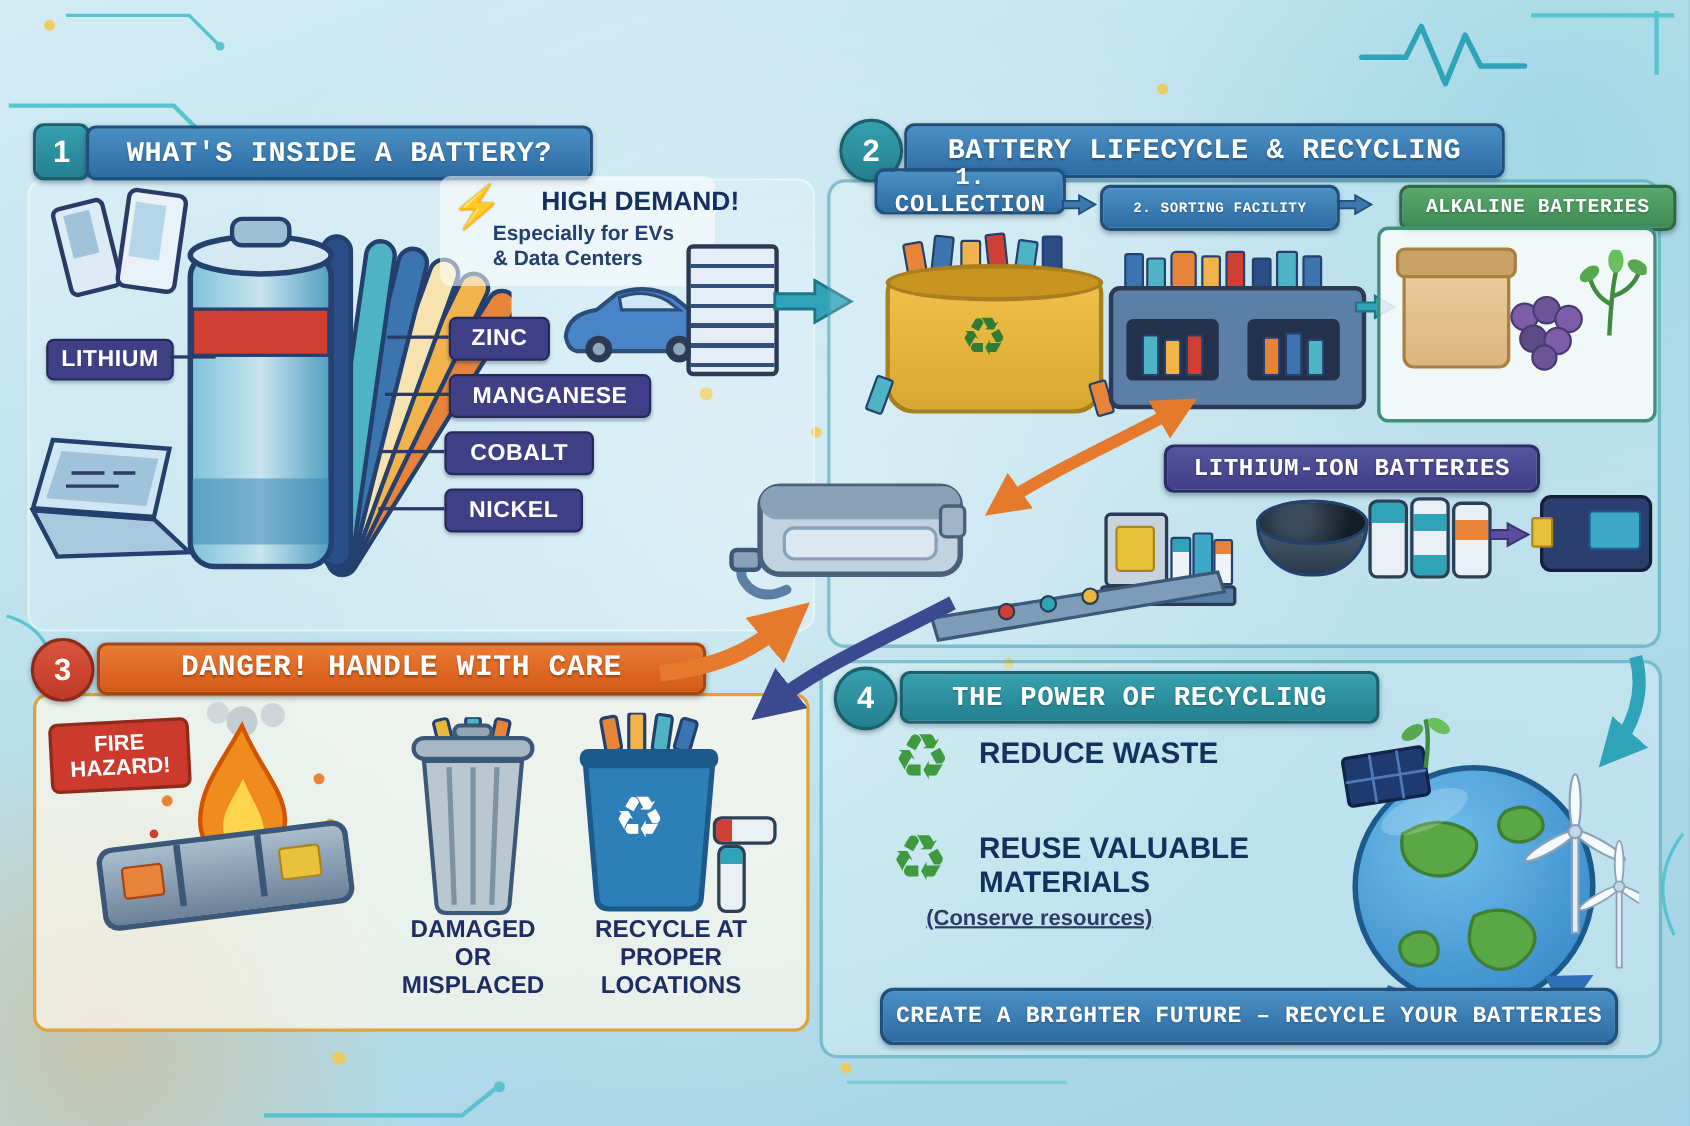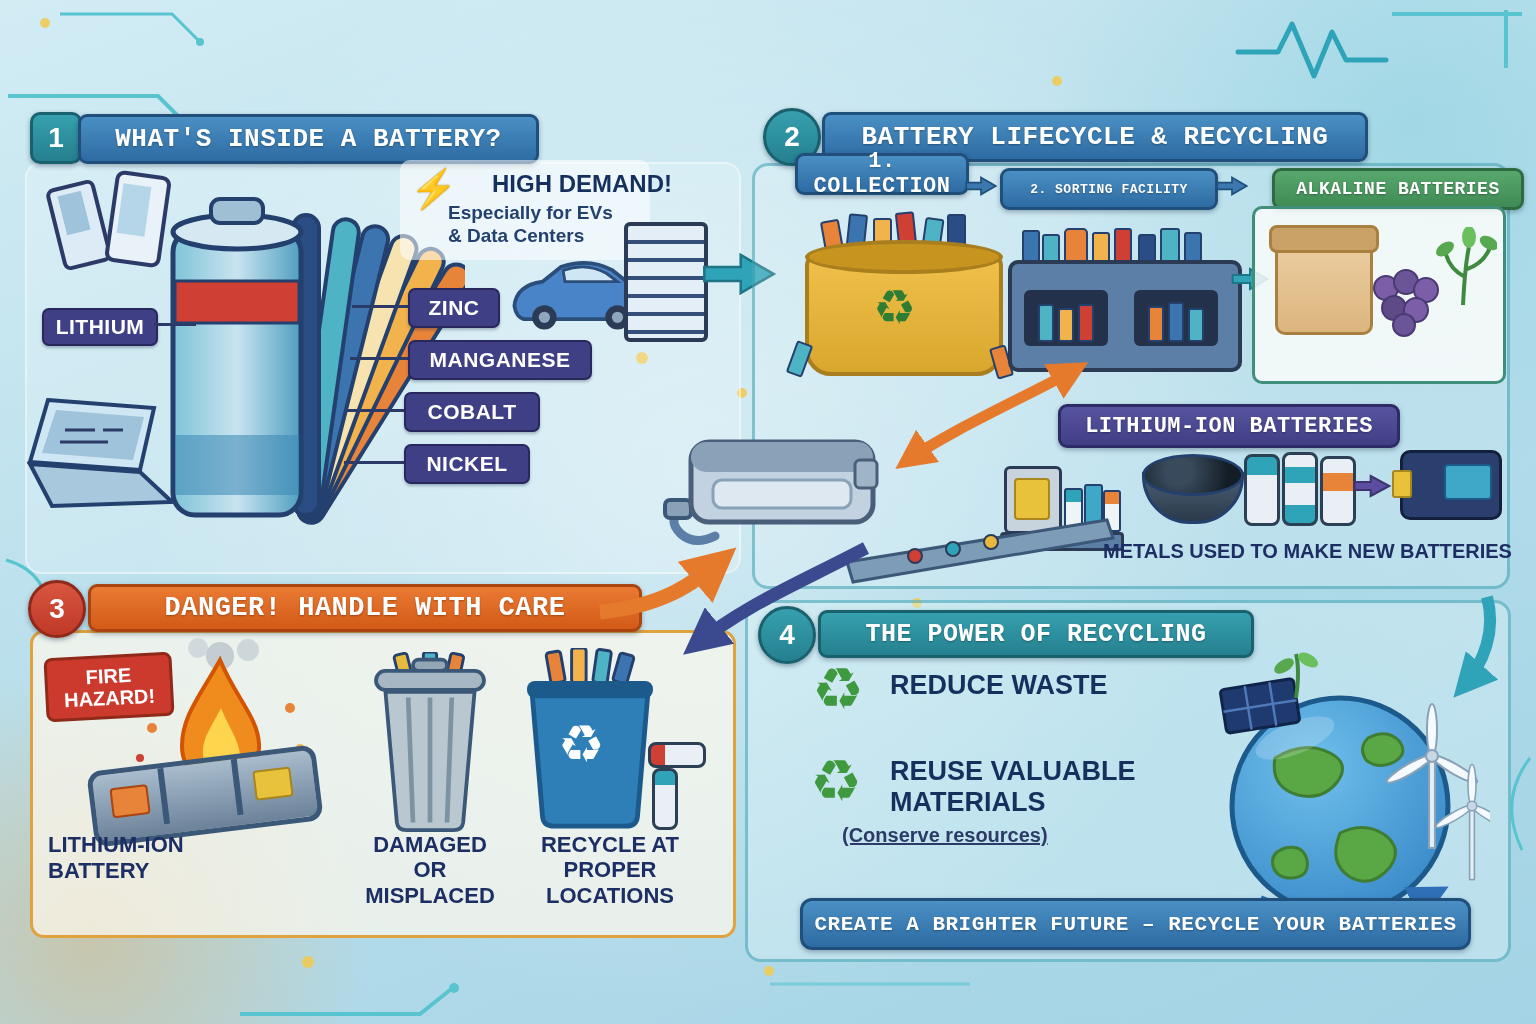--- a/index.html
+++ b/index.html
@@ -268,21 +268,20 @@
   <svg class="abs" style="left:1352px;top:470px;width:40px;height:32px;" viewBox="0 0 60 40">
     <path d="M4,14 h24 v-9 l28,15 -28,15 v-9 h-24 z" fill="#5b4ea0" stroke="#3d3470" stroke-width="3"></path>
   </svg>
 
   <div class="abs" style="left:1392px;top:450px;width:104px;height:66px;">
     <div class="abs" style="left:8px;top:0px;width:96px;height:64px;background:#2b3f6e;border:3px solid #141f3d;border-radius:10px;"></div>
     <div class="abs" style="left:52px;top:14px;width:44px;height:32px;background:#3fa8c9;border:2px solid #1d5a8c;border-radius:4px;"></div>
     <div class="abs" style="left:0px;top:20px;width:16px;height:24px;background:#e8c23a;border:2px solid #a8861e;border-radius:3px;"></div>
   </div>
 
-  <div class="abs cap" style="left:1100px;top:540px;width:415px;font-size:20px;">METALS USED TO MAKE NEW BATTERIES</div>
 
   <div class="abs panel" style="left:30px;top:630px;width:700px;height:302px;background:rgba(253,248,235,.72);border:3px solid #e0a23f;border-radius:14px;"></div>
 
   <div class="abs badge red" style="left:28px;top:580px;width:52px;height:52px;">3</div>
   <div class="abs banner orange" style="left:88px;top:584px;width:548px;height:42px;font-size:27px;">DANGER! HANDLE WITH CARE</div>
 
   <div class="abs" style="left:45px;top:655px;width:122px;height:58px;background:#cc3a2e;border:3px solid #8f2a1a;border-radius:8px;color:#fff;font-weight:800;font-size:20px;display:flex;align-items:center;justify-content:center;text-align:center;line-height:1.1;transform:rotate(-3deg);">FIRE HAZARD!</div>
 
   <svg class="abs" style="left:100px;top:638px;width:240px;height:145px;" viewBox="0 0 240 145">
     <circle cx="120" cy="18" r="14" fill="#b9c3cc" opacity=".8"></circle>
@@ -294,21 +293,20 @@
     <circle cx="190" cy="70" r="5" fill="#e8833a"></circle>
     <circle cx="200" cy="110" r="4" fill="#f2b24c"></circle>
     <circle cx="40" cy="120" r="4" fill="#cf3f34"></circle>
   </svg>
   <div class="abs" style="left:90px;top:758px;width:220px;height:66px;background:linear-gradient(180deg,#a8bccd,#6c8299);border:5px solid #3c5878;border-radius:14px;transform:rotate(-7deg);">
     <div class="abs" style="left:66px;top:0px;width:6px;height:56px;background:#3c5878;"></div>
     <div class="abs" style="left:140px;top:0px;width:6px;height:56px;background:#3c5878;"></div>
     <div class="abs" style="left:16px;top:14px;width:34px;height:26px;background:#e8833a;border:2px solid #a84510;border-radius:4px;"></div>
     <div class="abs" style="left:160px;top:14px;width:34px;height:26px;background:#e8c23a;border:2px solid #a8861e;border-radius:4px;"></div>
   </div>
-  <div class="abs cap" style="left:48px;top:832px;width:205px;font-size:22px;text-align:left;line-height:1.2;">LITHIUM-ION BATTERY</div>
 
   <svg class="abs" style="left:365px;top:652px;width:130px;height:180px;" viewBox="0 0 130 190">
     <g stroke="#23406e" stroke-width="3">
       <rect x="30" y="2" width="14" height="30" rx="3" fill="#e8b93d" transform="rotate(-14 37 17)"></rect>
       <rect x="58" y="0" width="14" height="32" rx="3" fill="#4fb3c6"></rect>
       <rect x="84" y="2" width="14" height="30" rx="3" fill="#e8833a" transform="rotate(12 91 17)"></rect>
     </g>
     <rect x="47" y="8" width="36" height="12" rx="6" fill="#93a6b3" stroke="#3c5878" stroke-width="4"></rect>
     <rect x="8" y="20" width="114" height="20" rx="10" fill="#a7b8c4" stroke="#3c5878" stroke-width="4"></rect>
     <path d="M18,42 h94 l-12,138 q-1,8 -10,8 h-50 q-9,0 -10,-8 Z" fill="#b9c7d1" stroke="#3c5878" stroke-width="4"></path>

